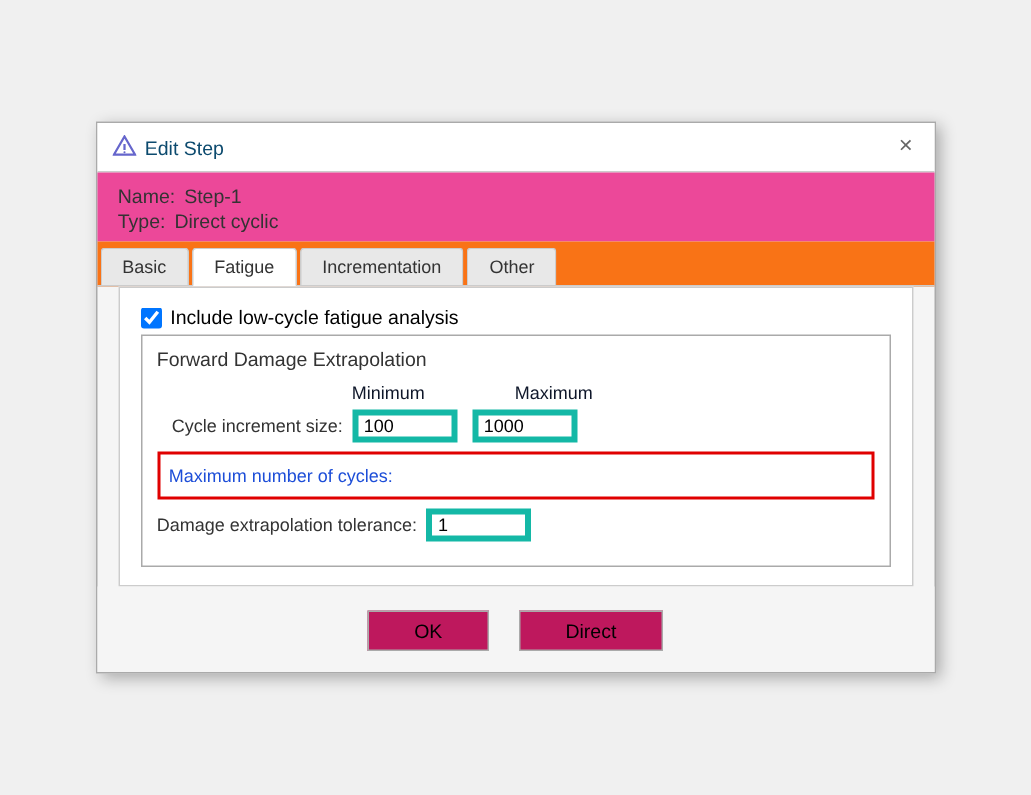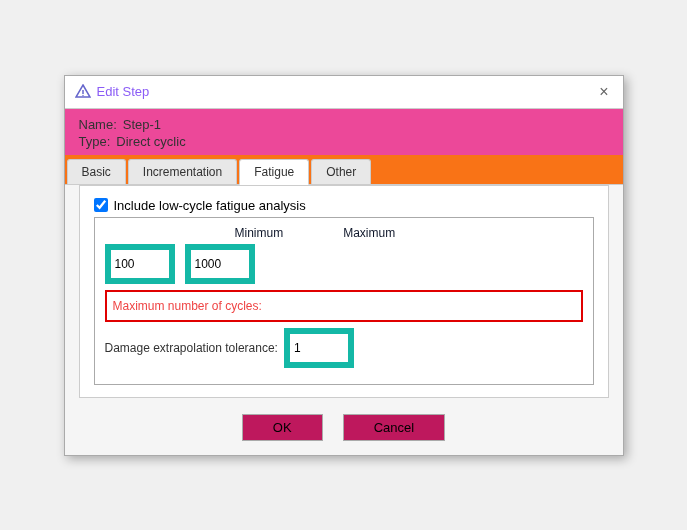--- a/index.html
+++ b/index.html
@@ -34,21 +34,21 @@
       align-items: center;
       gap: 6px;
     }
     .title-icon {
       width: 16px;
       height: 16px;
     }
     .title-text {
       font-size: 13px;
       font-weight: 400;
-      color: #8b5cf6;
+      color: #0c4a6e;
     }
     .close-btn {
       background: none;
       border: none;
       cursor: pointer;
       font-size: 16px;
       color: #666;
       padding: 0 4px;
       line-height: 1;
     }
@@ -130,40 +130,40 @@
       margin-bottom: 6px;
     }
     .form-label {
       font-size: 12px;
       color: #333;
       min-width: 130px;
       text-align: right;
       padding-right: 6px;
     }
     .form-input {
-      border: 6px solid #14b8a6;
-      background: #fff;
-      height: 40px;
+      border: 4px solid #14b8a6;
+      background: #fff;
+      height: 22px;
       width: 70px;
       padding: 2px 4px;
       font-size: 12px;
       outline: none;
     }
     .spacer { width: 10px; display: inline-block; }
     .max-cycles-row {
       display: flex;
       align-items: center;
       padding: 5px 6px;
       border: 2px solid #e00000;
       margin-bottom: 6px;
       min-height: 32px;
     }
     .max-cycles-label {
       font-size: 12px;
-      color: #ef4444;
+      color: #1d4ed8;
       white-space: nowrap;
       margin-right: 8px;
     }
     .radio-group {
       display: flex;
       align-items: center;
       gap: 8px;
     }
     .radio-option {
       display: flex;
@@ -224,53 +224,55 @@
       <span class="info-value">Step-1</span>
     </div>
     <div class="info-row">
       <span class="info-label">Type:</span>
       <span class="info-value">Direct cyclic</span>
     </div>
   </div>
 
   <div class="tabs-bar">
     <div class="tab">Basic</div>
+    <div class="tab active">Fatigue</div>
     <div class="tab">Incrementation</div>
-    <div class="tab active">Fatigue</div>
     <div class="tab">Other</div>
   </div>
 
   <div class="dialog-body">
 
     <div class="checkbox-row">
       <input type="checkbox" checked="" style="">
       <span>Include low-cycle fatigue analysis</span>
     </div>
 
     <div class="group-box">
+      <div class="group-title">Forward Damage Extrapolation</div>
 
       <div class="header-row">
         <span>Minimum</span>
         <span>Maximum</span>
       </div>
 
       <div class="form-row">
+        <span class="form-label">Cycle increment size:</span>
         <input type="text" class="form-input" value="100" style="">
         <span class="spacer"></span>
         <input type="text" class="form-input" value="1000" style="">
       </div>
 
       <div class="max-cycles-row">
         <span class="max-cycles-label">Maximum number of cycles:</span>
       </div>
 
       <div class="form-row">
         <span class="form-label">Damage extrapolation tolerance:</span>
         <input type="text" class="form-input" value="1" style="">
       </div>
     </div>
   </div>
 
   <div class="footer">
     <button class="footer-btn">OK</button>
-    <button class="footer-btn">Cancel</button>
+    <button class="footer-btn">Direct</button>
   </div>
 </div>
 
 </body></html>

